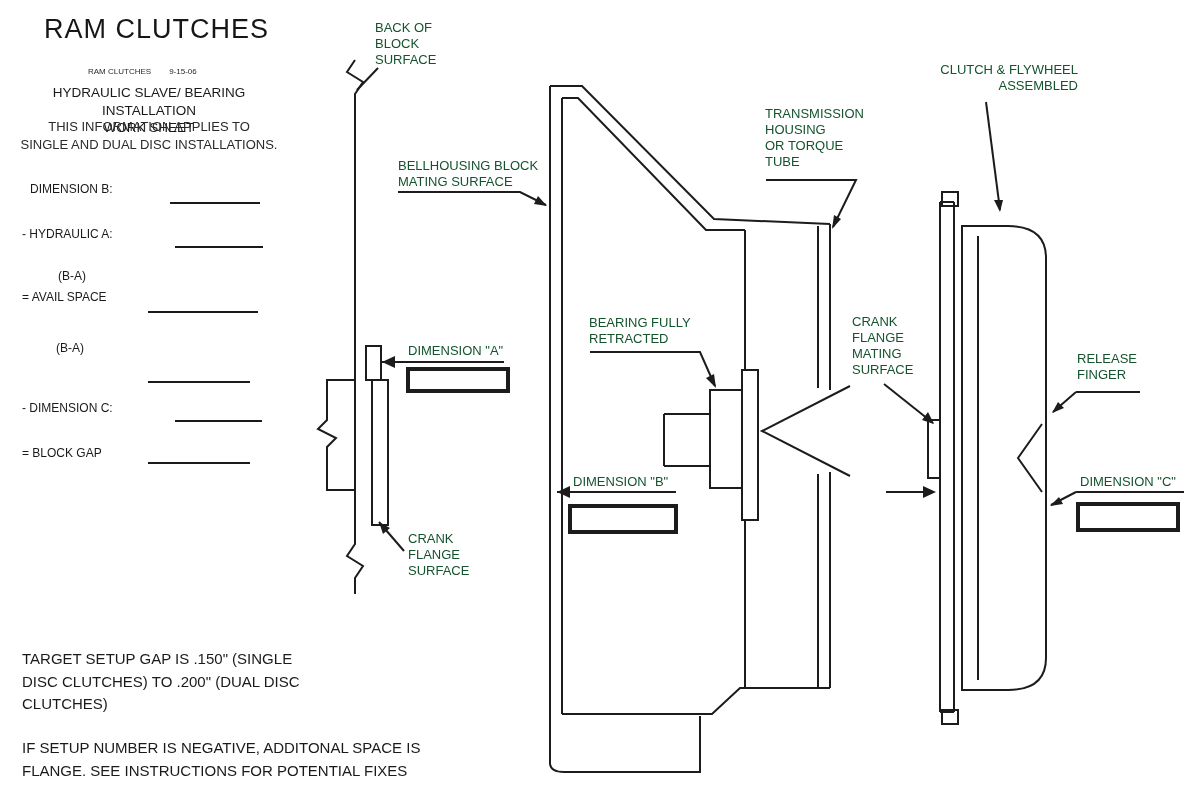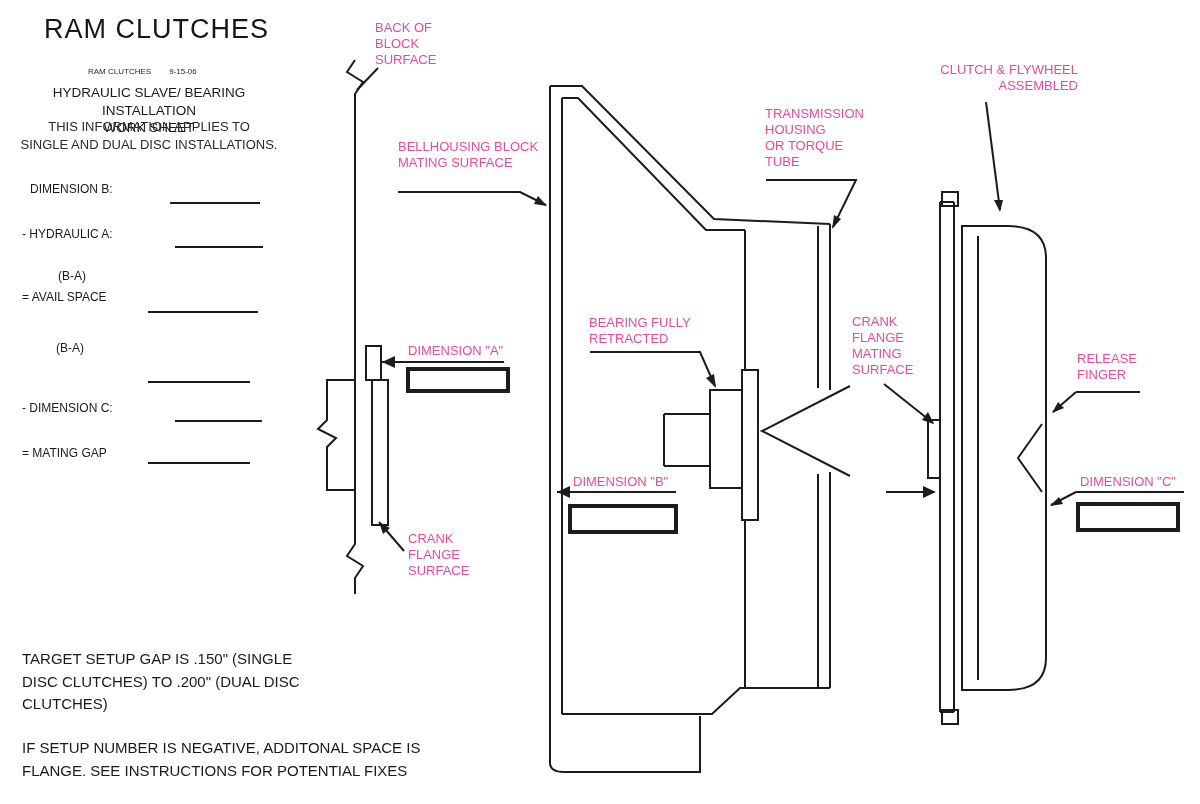--- a/index.html
+++ b/index.html
@@ -7,21 +7,21 @@
   body { font-family:"Liberation Sans", sans-serif; color:#1a1a1a; }
   .stage { position:relative; width:1200px; height:804px; background:#ffffff; overflow:hidden; }
   .stage > svg { position:absolute; left:0; top:0; }
   .abs { position:absolute; }
   .title { font-size:27px; letter-spacing:1px; color:#161616; }
   .stamp { font-size:8px; display:flex; gap:18px; color:#2a2a2a; }
   .subtitle { width:282px; text-align:center; font-size:13.5px; line-height:1.3; white-space:pre-line; }
   .tiny { width:282px; text-align:center; font-size:13px; line-height:1.35; white-space:pre-line; color:#2a2a2a; }
   .flabel { font-size:12px; }
   .uline { border-bottom:2px solid #1a1a1a; height:0; position:absolute; }
-  .callout { font-size:13px; line-height:1.22; white-space:pre-line; color:#ec4899; }
+  .callout { font-size:13px; line-height:1.22; white-space:pre-line; color:#14532d; }
   .center { text-align:right; }
   .note { font-size:15px; line-height:1.5; white-space:pre-line; }
 </style>
 </head>
 <body>
 
 <div class="stage">
 
   <svg width="1200" height="804" viewBox="0 0 1200 804">
     <g stroke="#1c1c1c" stroke-width="2" fill="none">
@@ -113,27 +113,27 @@
 
   <div class="abs flabel" style="left:22px;top:290px">= AVAIL SPACE</div>
   <div class="uline" style="left:148px;top:311px;width:110px"></div>
 
   <div class="abs flabel" style="left:56px;top:341px">(B-A)</div>
   <div class="uline" style="left:148px;top:381px;width:102px"></div>
 
   <div class="abs flabel" style="left:22px;top:401px">- DIMENSION C:</div>
   <div class="uline" style="left:175px;top:420px;width:87px"></div>
 
-  <div class="abs flabel" style="left:22px;top:446px">= MATING GAP</div>
+  <div class="abs flabel" style="left:22px;top:446px">= BLOCK GAP</div>
   <div class="uline" style="left:148px;top:462px;width:102px"></div>
 
   <div class="abs callout" style="left:375px;top:20px">BACK OF
 BLOCK
 SURFACE</div>
-  <div class="abs callout" style="left:398px;top:139px">BELLHOUSING BLOCK
+  <div class="abs callout" style="left:398px;top:158px">BELLHOUSING BLOCK
 MATING SURFACE</div>
   <div class="abs callout" style="left:765px;top:106px">TRANSMISSION
 HOUSING
 OR TORQUE
 TUBE</div>
   <div class="abs callout center" style="left:918px;top:62px;width:160px">CLUTCH &amp; FLYWHEEL
 ASSEMBLED</div>
   <div class="abs callout" style="left:408px;top:343px">DIMENSION "A"</div>
   <div class="abs callout" style="left:589px;top:315px">BEARING FULLY
 RETRACTED</div>

